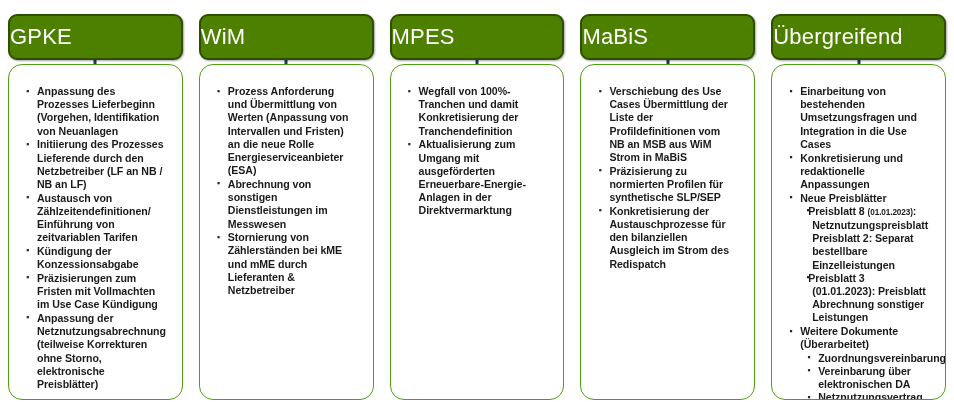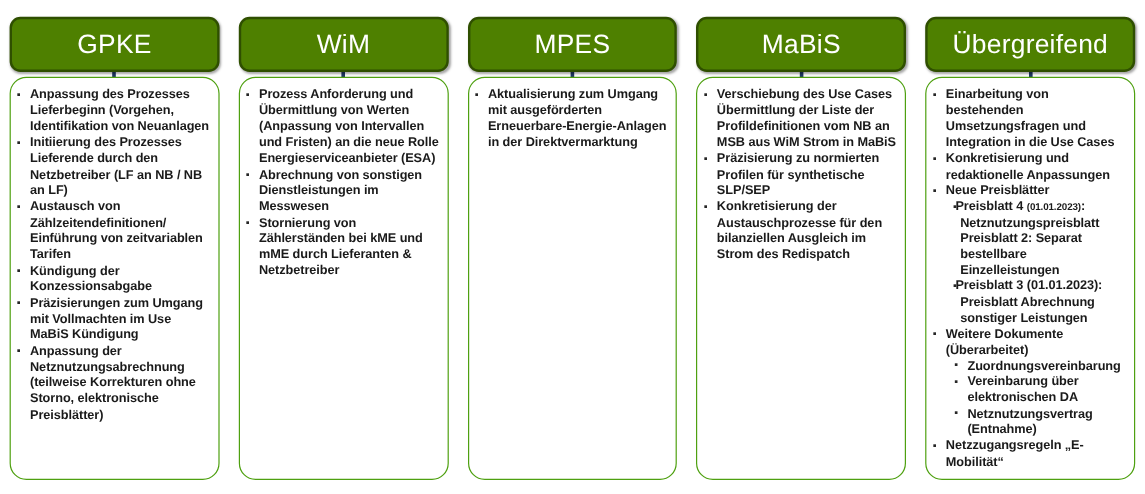--- a/index.html
+++ b/index.html
@@ -37,21 +37,20 @@
 
   .col-header {
     position: relative;
     height: 46px;
     border-radius: 9px;
     background: #4E8000;
     border: 2px solid #2F4F00;
     box-shadow: 1px 1px 2px rgba(0,0,0,0.35);
     display: flex;
     align-items: center;
-    justify-content: center;
     box-sizing: border-box;
     flex: 0 0 46px;
     z-index: 3;
   }
 
   .col-header-label {
     color: #ffffff;
     font-size: 22px;
     font-weight: 400;
     letter-spacing: 0.2px;
@@ -78,21 +77,21 @@
     background: #ffffff;
     box-sizing: border-box;
     padding: 8px 6px 8px 4px;
     overflow: hidden;
     position: relative;
     z-index: 2;
   }
 
   ul.bullets {
     list-style: none;
-    margin: 0;
+    margin: 12px;
     padding: 0;
   }
 
   ul.bullets > li {
     position: relative;
     padding-left: 12px;
     margin: 0 0 0.5px 0;
     font-size: 10.6px;
     line-height: 13.2px;
     color: #1a1a1a;
@@ -163,21 +162,21 @@
     <div class="col-header">
       <span class="col-header-label">GPKE</span>
     </div>
     <div class="connector"></div>
     <div class="col-body">
       <ul class="bullets">
         <li>Anpassung des Prozesses Lieferbeginn (Vorgehen, Identifikation von Neuanlagen</li>
         <li>Initiierung des Prozesses Lieferende durch den Netzbetreiber (LF an NB / NB an LF)</li>
         <li>Austausch von Zählzeitendefinitionen/ Einführung von zeitvariablen Tarifen</li>
         <li>Kündigung der Konzessionsabgabe</li>
-        <li>Präzisierungen zum Umgang mit Vollmachten im Use MaBiS Kündigung</li>
+        <li>Präzisierungen zum Fristen mit Vollmachten im Use Case Kündigung</li>
         <li>Anpassung der Netznutzungsabrechnung (teilweise Korrekturen ohne Storno, elektronische Preisblätter)</li>
       </ul>
     </div>
   </div>
 
   <div class="column">
     <div class="col-header">
       <span class="col-header-label">WiM</span>
     </div>
     <div class="connector"></div>
@@ -190,20 +189,21 @@
     </div>
   </div>
 
   <div class="column">
     <div class="col-header">
       <span class="col-header-label">MPES</span>
     </div>
     <div class="connector"></div>
     <div class="col-body">
       <ul class="bullets">
+        <li>Wegfall von 100%-Tranchen und damit Konkretisierung der Tranchendefinition</li>
         <li>Aktualisierung zum Umgang mit ausgeförderten Erneuerbare-Energie-Anlagen in der Direktvermarktung</li>
       </ul>
     </div>
   </div>
 
   <div class="column">
     <div class="col-header">
       <span class="col-header-label">MaBiS</span>
     </div>
     <div class="connector"></div>
@@ -221,21 +221,21 @@
       <span class="col-header-label">Übergreifend</span>
     </div>
     <div class="connector"></div>
     <div class="col-body">
       <ul class="bullets">
         <li>Einarbeitung von bestehenden Umsetzungsfragen und Integration in die Use Cases</li>
         <li>Konkretisierung und redaktionelle Anpassungen</li>
         <li>
           <span>Neue Preisblätter</span>
           <ul class="sub">
-            <li><span>Preisblatt 4</span> <span class="date-small">(01.01.2023)</span><span>: Netznutzungspreisblatt Preisblatt 2: Separat bestellbare Einzelleistungen</span></li>
+            <li><span>Preisblatt 8</span> <span class="date-small">(01.01.2023)</span><span>: Netznutzungspreisblatt Preisblatt 2: Separat bestellbare Einzelleistungen</span></li>
             <li><span>Preisblatt 3</span> <span>(01.01.2023)</span><span>: Preisblatt Abrechnung sonstiger Leistungen</span></li>
           </ul>
         </li>
         <li>
           <span> Weitere Dokumente (Überarbeitet)</span>
           <ul class="sub indent-wrap">
             <li>Zuordnungsvereinbarung</li>
             <li>Vereinbarung über elektronischen DA</li>
             <li>Netznutzungsvertrag (Entnahme)</li>
           </ul>

